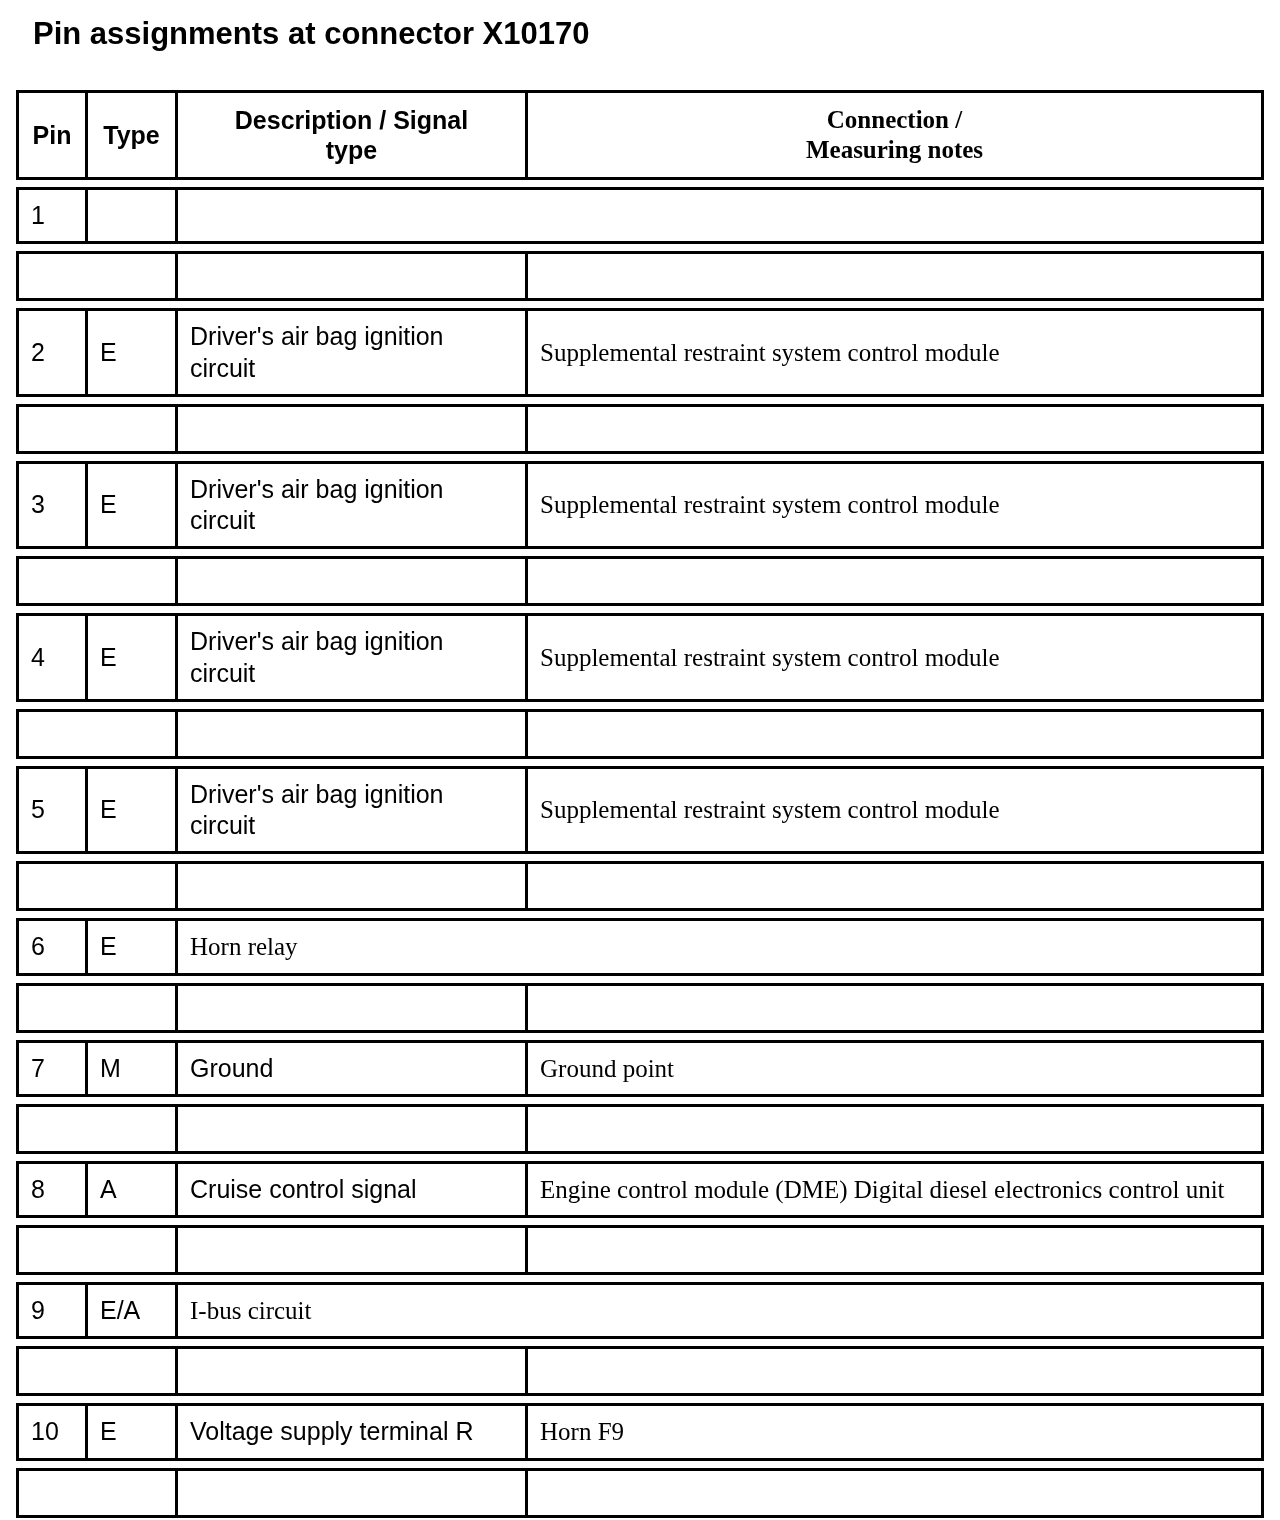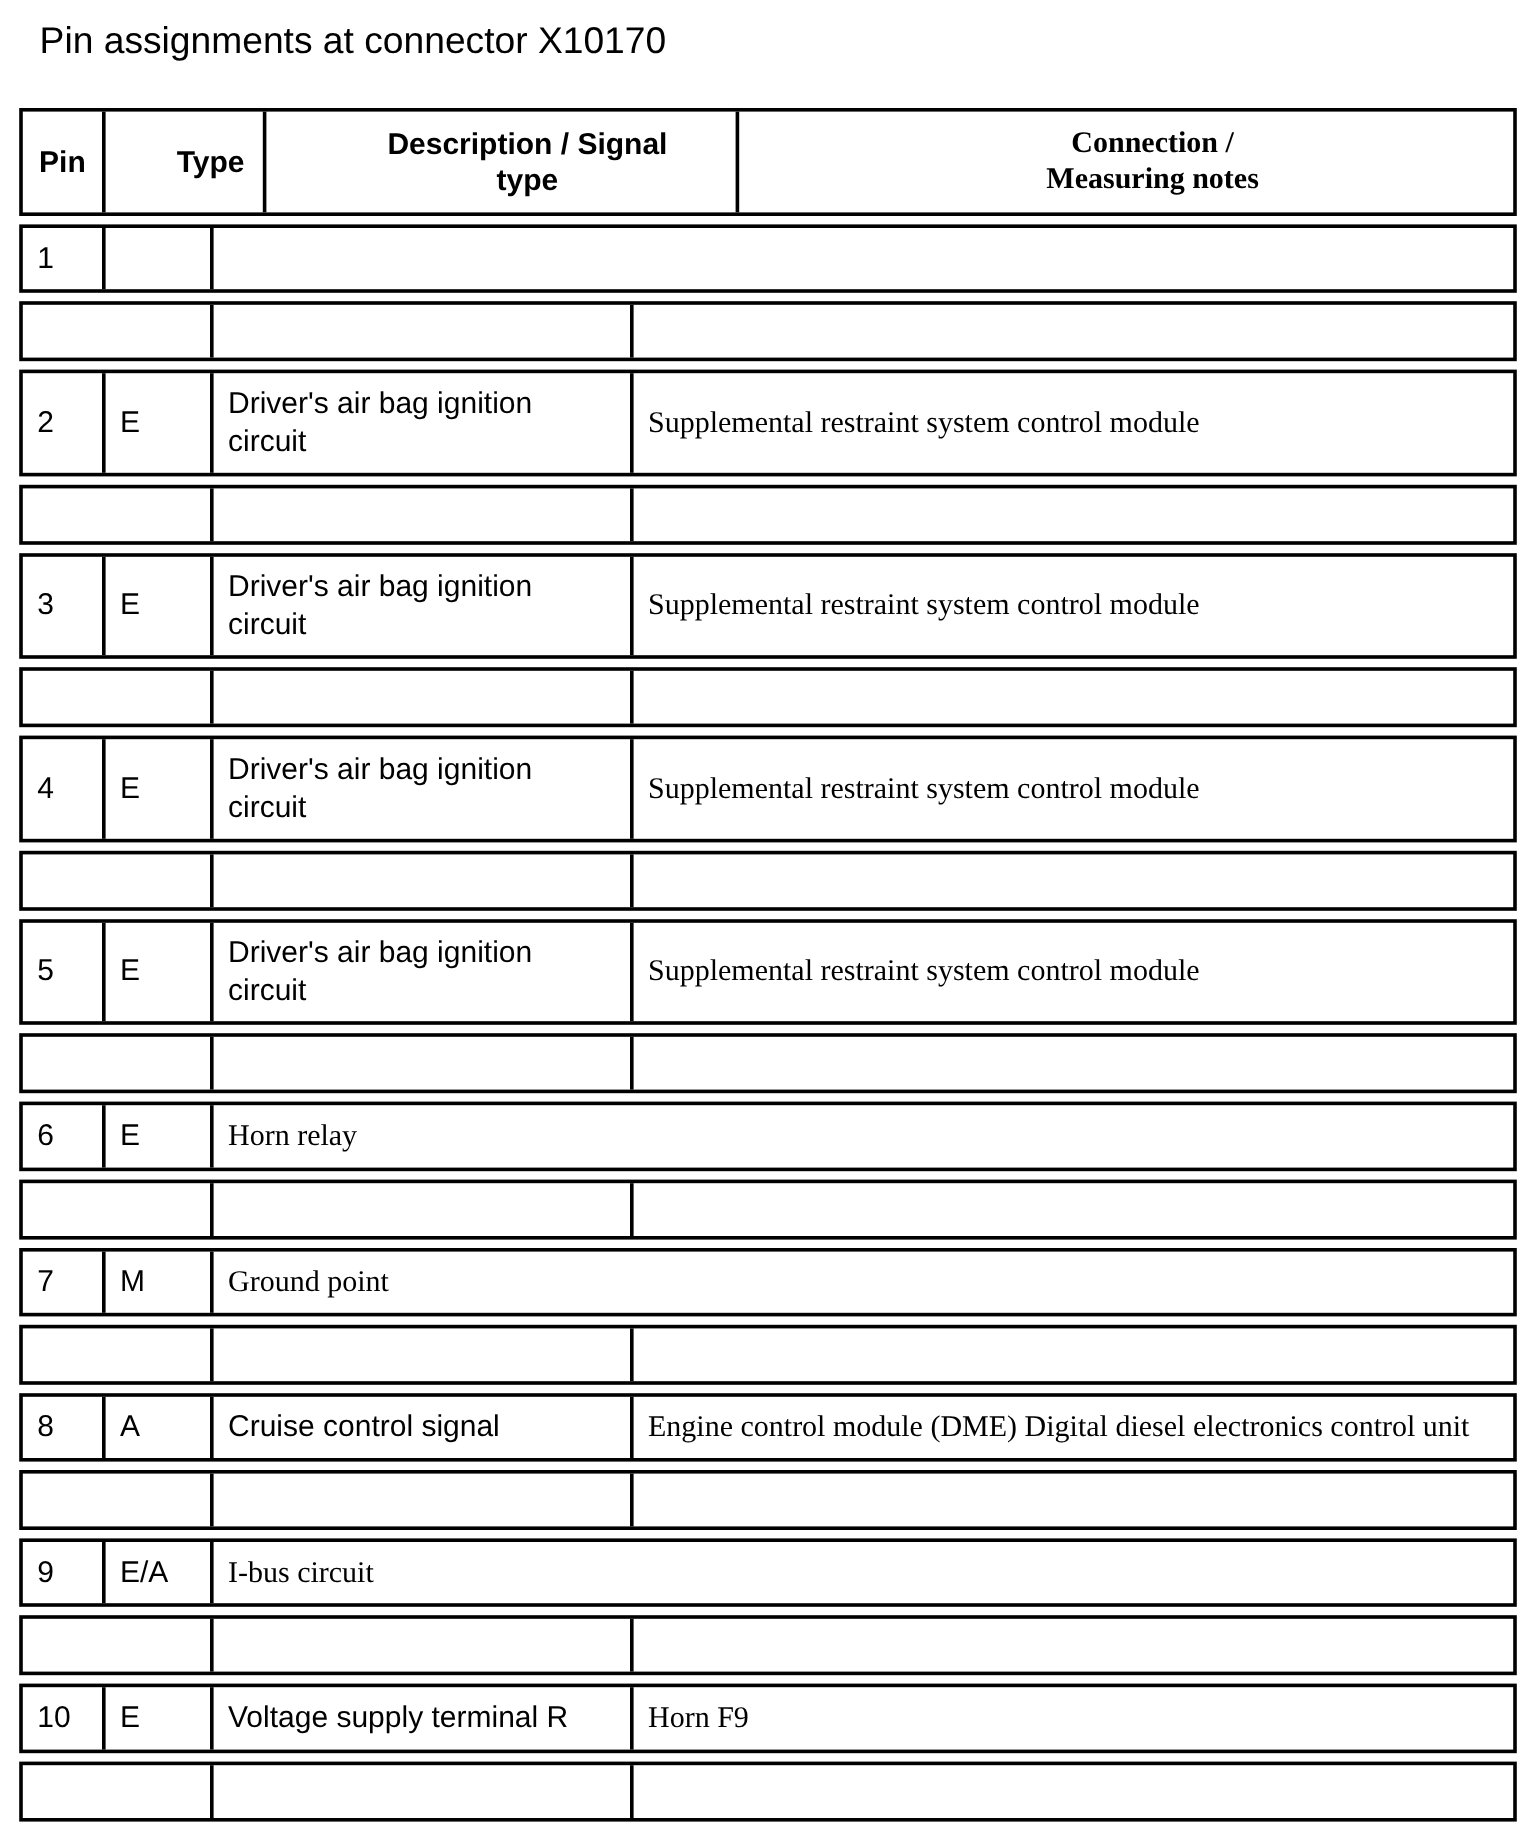--- a/index.html
+++ b/index.html
@@ -10,31 +10,31 @@
     width: 1280px;
   }
   .page {
     width: 1280px;
     min-height: 1520px;
     padding: 10px 16px 16px 16px;
     background: #ffffff;
   }
   .doc-title {
     font-size: 31px;
-    font-weight: normal;
+    font-weight: bold;
     margin: 6px 0 38px 17px;
     letter-spacing: 0px;
   }
   .block {
     display: grid;
     border: 3px solid #000000;
     margin-bottom: 7px;
     background: #ffffff;
   }
-  .header-row  { grid-template-columns: 69px 90px 350px 1fr; min-height: 90px; gap: 44px; }
+  .header-row  { grid-template-columns: 69px 90px 350px 1fr; min-height: 90px; }
   .data-row    { grid-template-columns: 69px 90px 350px 1fr; min-height: 54px; }
   .spacer-row  { grid-template-columns: 159px 350px 1fr; height: 50px; }
   .cell {
     border-right: 3px solid #000000;
     padding: 10px 12px;
     display: flex;
     align-items: center;
     font-size: 25px;
     line-height: 1.25;
     overflow: hidden;
@@ -145,20 +145,21 @@
       <div class="cell"></div>
       <div class="cell"></div>
       <div class="cell"></div>
     </div>
   </div>
 
   <div>
     <div class="block data-row">
       <div class="cell pin-cell">7</div>
       <div class="cell type-cell">M</div>
+      <div class="cell desc-cell">Ground</div>
       <div class="cell conn-cell">Ground point</div>
     </div>
     <div class="block spacer-row">
       <div class="cell"></div>
       <div class="cell"></div>
       <div class="cell"></div>
     </div>
   </div>
 
   <div>

